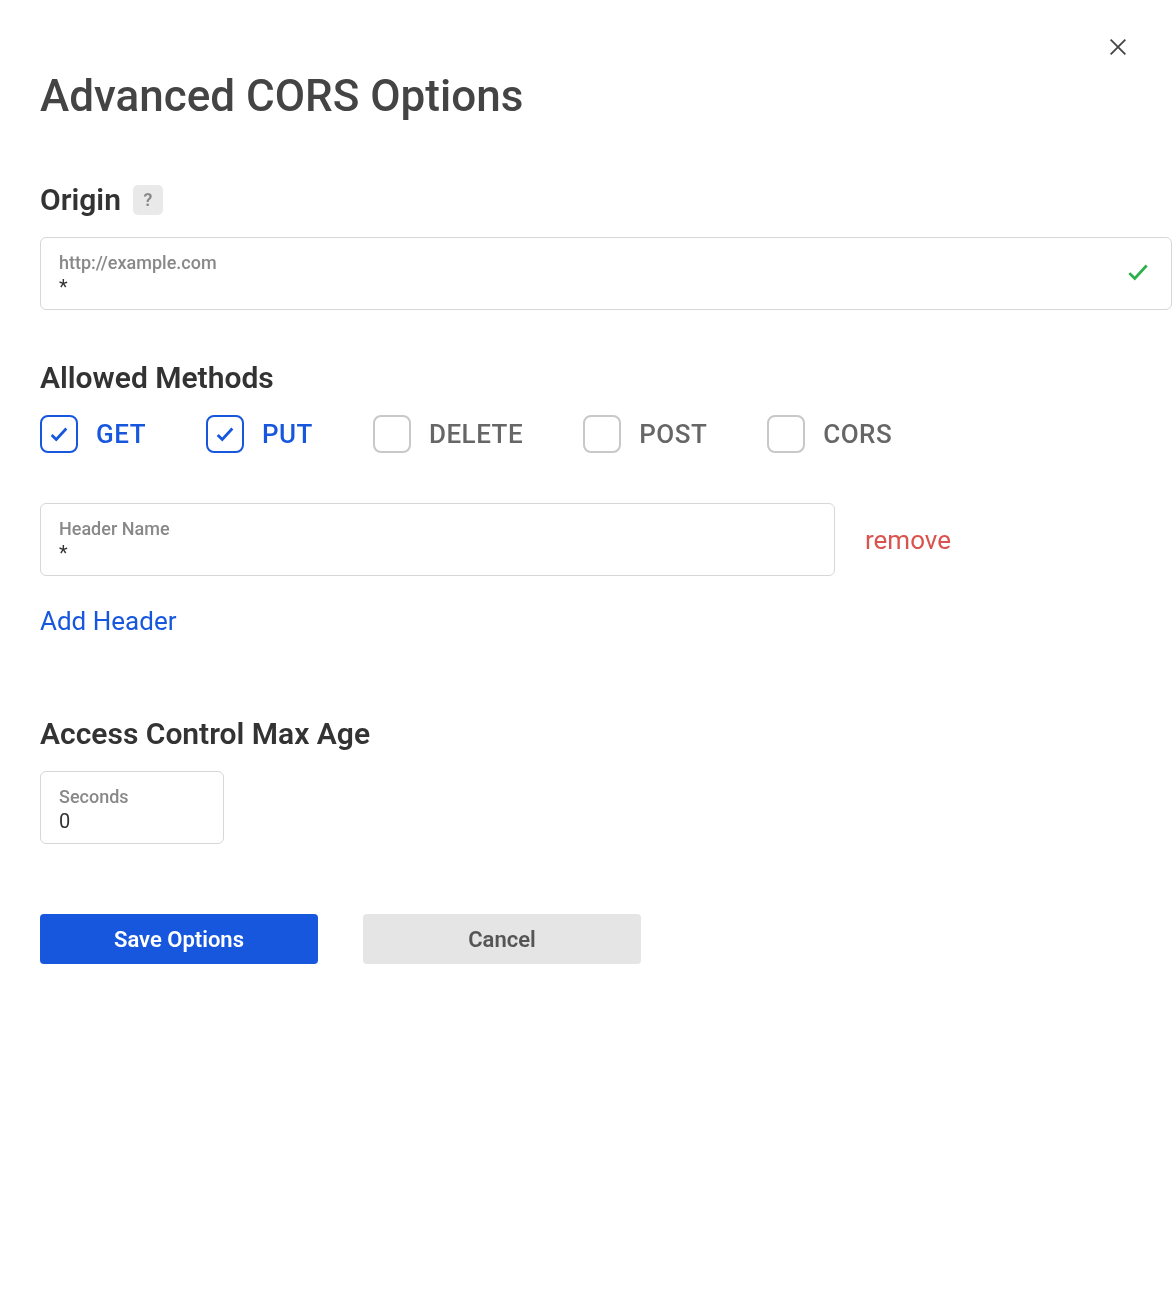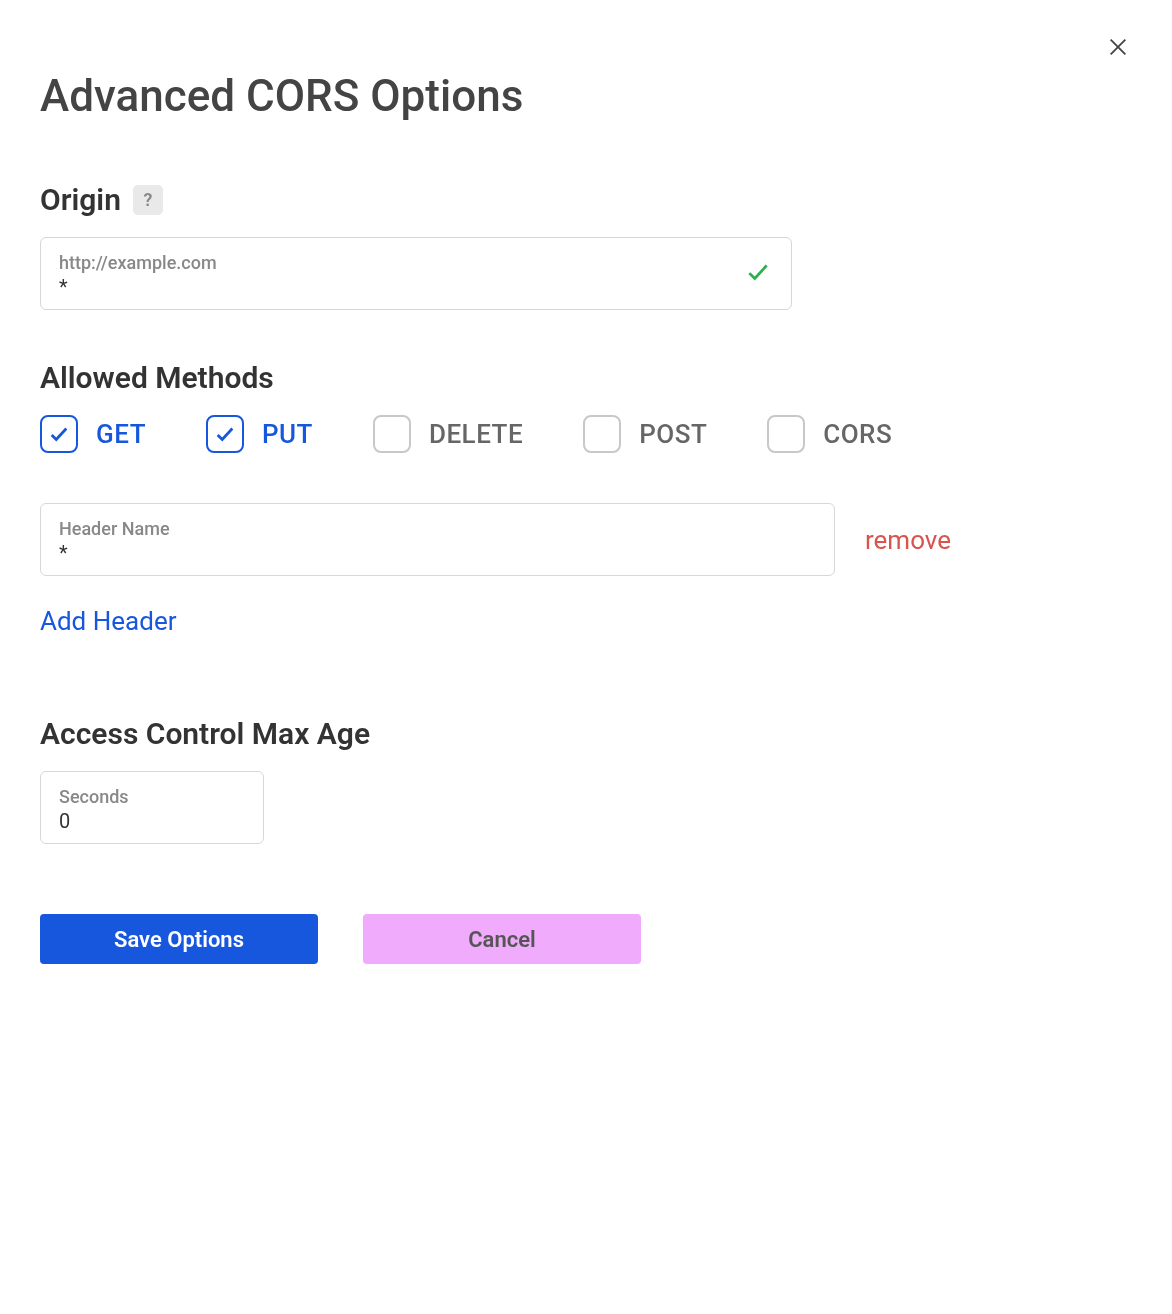--- a/index.html
+++ b/index.html
@@ -61,21 +61,21 @@
       cursor: pointer;
     }
     .input-wrap {
       position: relative;
       border: 1px solid #d7d7d7;
       border-radius: 6px;
       padding: 14px 18px 10px 18px;
       background: #fff;
     }
     .input-wrap.origin {
-      width: 752px;
+      width: 1132px;
     }
     .input-wrap .placeholder-label {
       font-size: 18px;
       color: #888;
       font-weight: 500;
     }
     .input-wrap .input-value {
       font-size: 20px;
       color: #333;
       margin-top: 2px;
@@ -157,21 +157,21 @@
       cursor: pointer;
     }
     .add-header-link {
       color: #1757dd;
       font-size: 26px;
       cursor: pointer;
       margin-bottom: 50px;
       display: inline-block;
     }
     .input-wrap.maxage {
-      width: 224px;
+      width: 184px;
     }
     .button-row {
       display: flex;
       gap: 45px;
       margin-top: 70px;
     }
     .btn {
       width: 278px;
       height: 50px;
       border: none;
@@ -179,21 +179,21 @@
       font-size: 22px;
       font-weight: 600;
       cursor: pointer;
       font-family: inherit;
     }
     .btn.primary {
       background: #1757dd;
       color: #fff;
     }
     .btn.secondary {
-      background: #f0abfc;
+      background: #e5e5e5;
       color: #555;
     }
   </style>
 </head>
 <body>
 
 <div class="close-btn">
   <span>
     <svg viewBox="0 0 24 24">
         <line x1="4" y1="4" x2="20" y2="20"></line>

